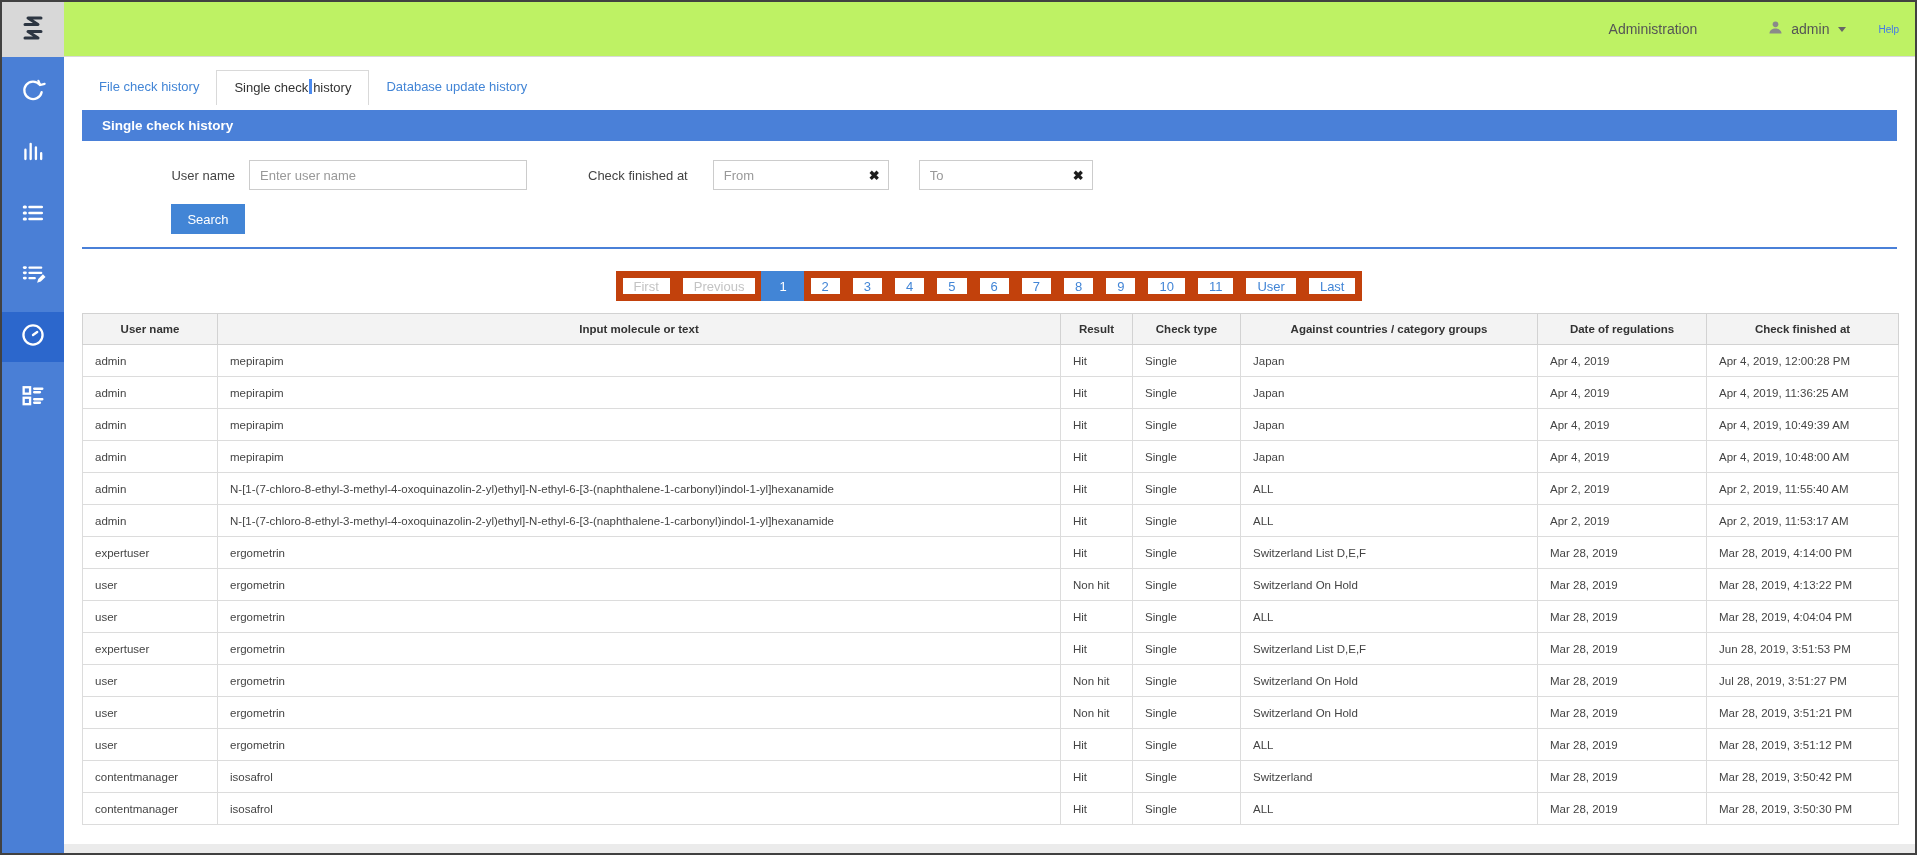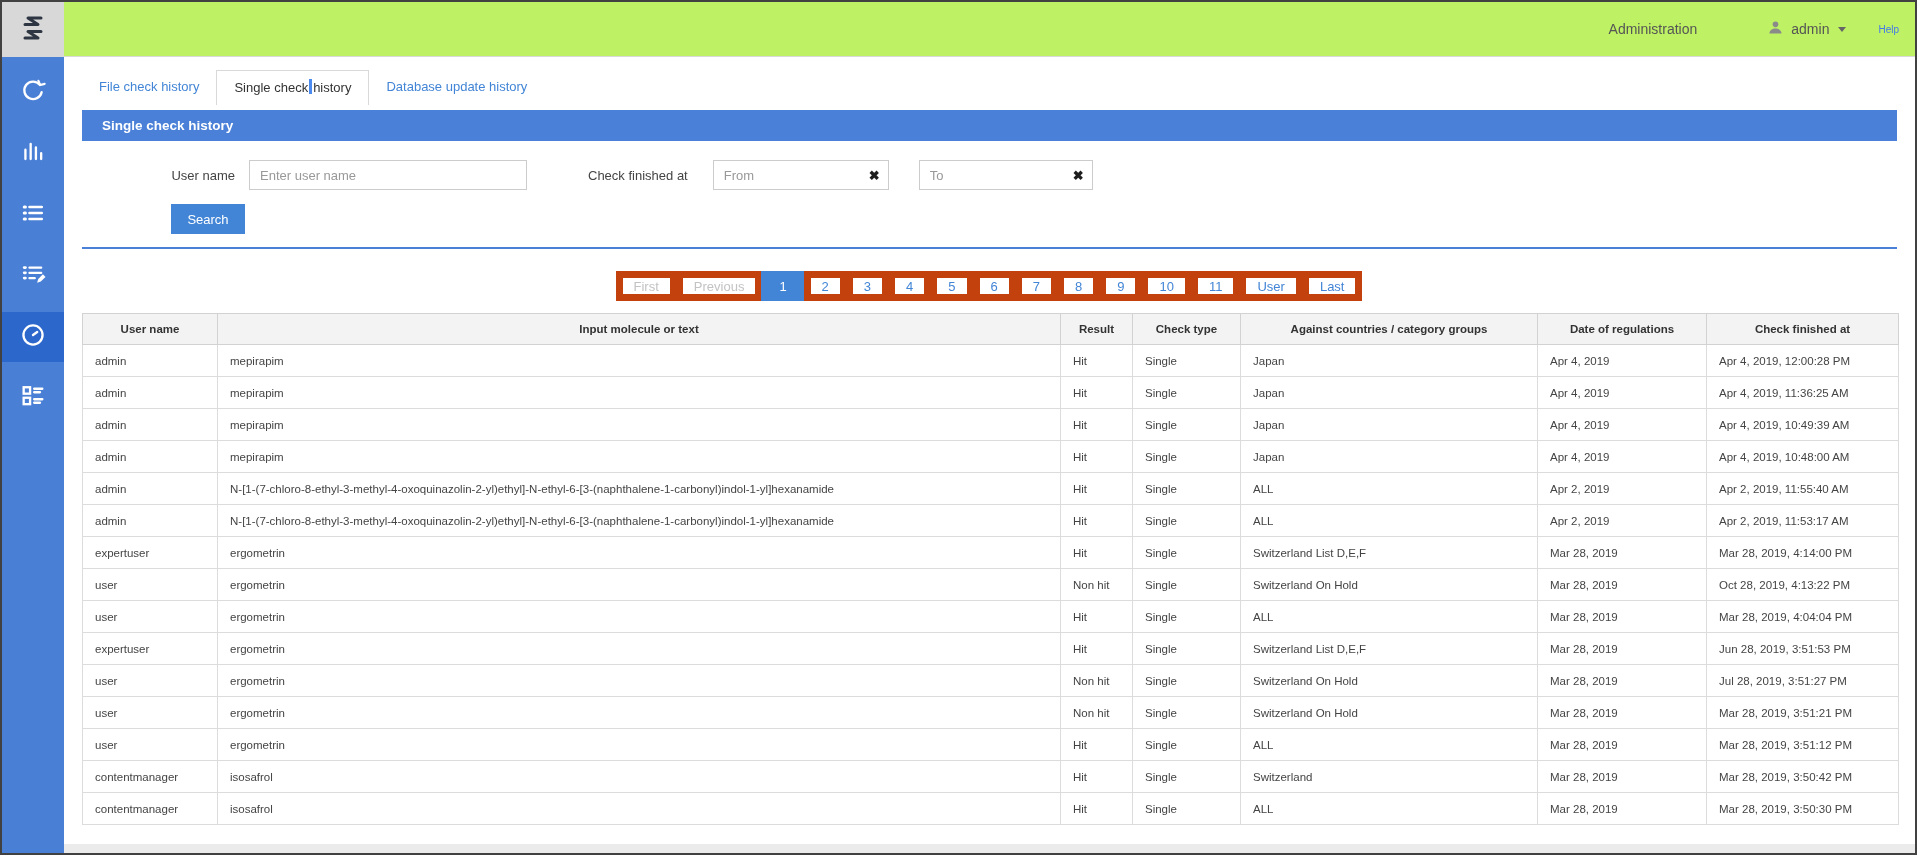--- a/index.html
+++ b/index.html
@@ -285,21 +285,21 @@
           <td>Mar 28, 2019</td>
           <td>Mar 28, 2019, 4:14:00 PM</td>
         </tr>
         <tr>
           <td>user</td>
           <td>ergometrin</td>
           <td>Non hit</td>
           <td>Single</td>
           <td>Switzerland On Hold</td>
           <td>Mar 28, 2019</td>
-          <td>Oct 28, 2019, 4:13:22 PM</td>
+          <td>Mar 28, 2019, 4:13:22 PM</td>
         </tr>
         <tr>
           <td>user</td>
           <td>ergometrin</td>
           <td>Hit</td>
           <td>Single</td>
           <td>ALL</td>
           <td>Mar 28, 2019</td>
           <td>Mar 28, 2019, 4:04:04 PM</td>
         </tr>

